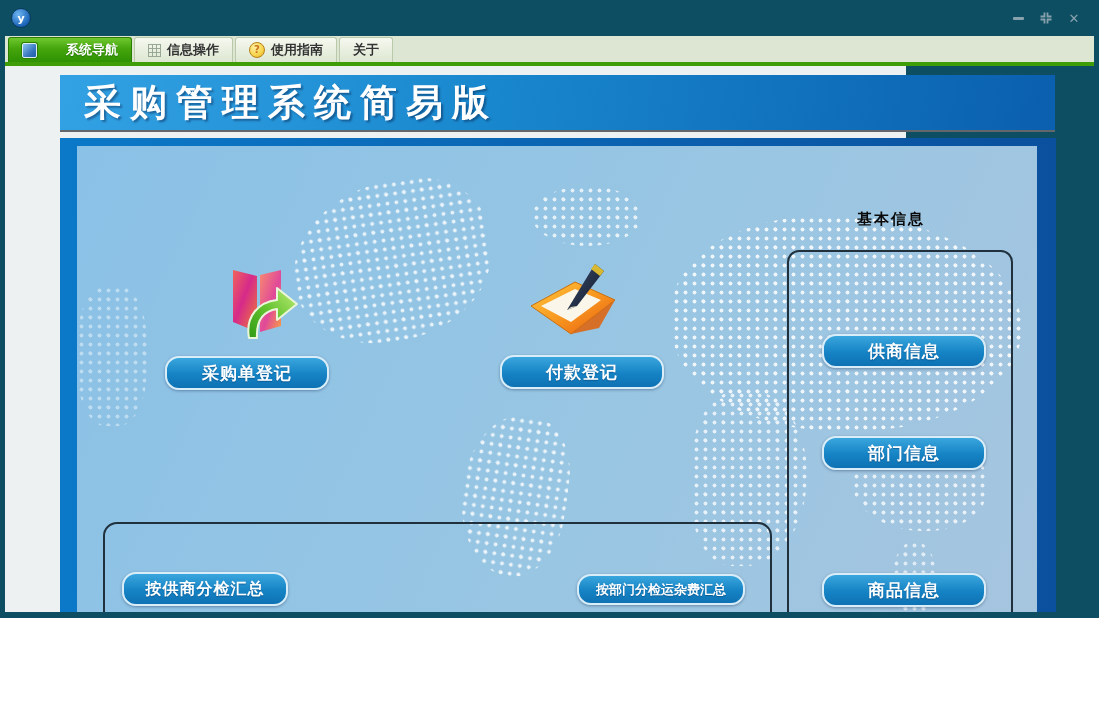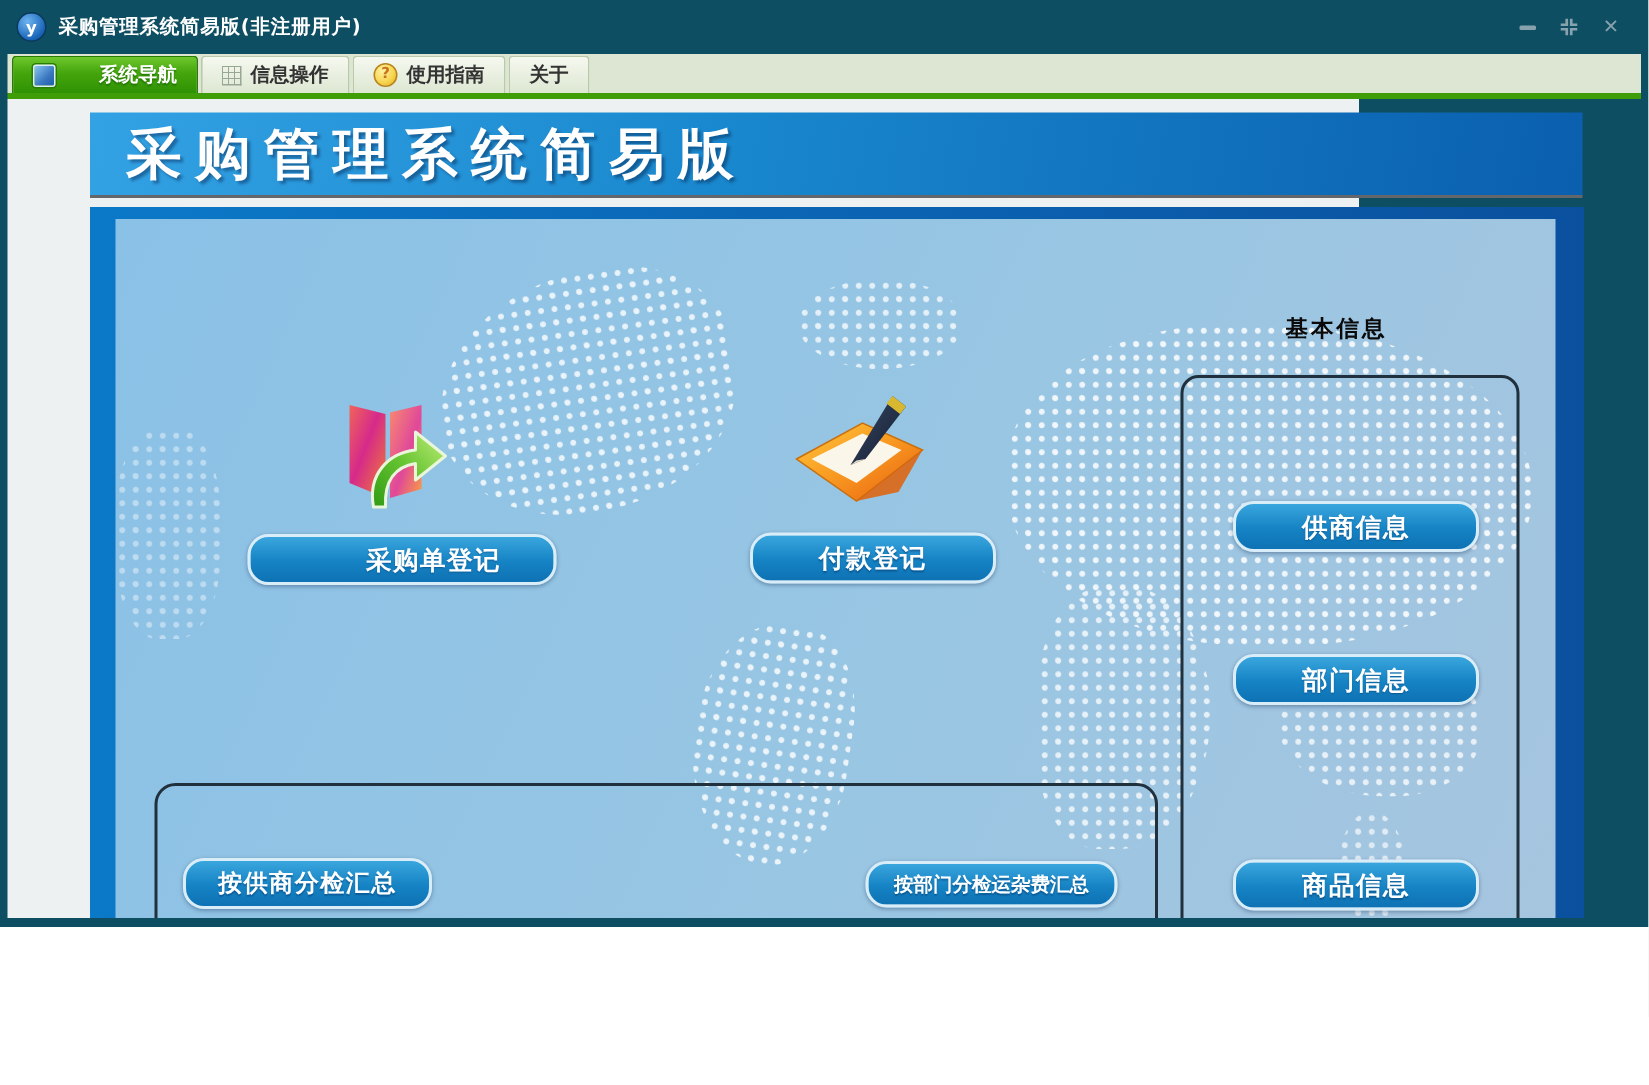--- a/index.html
+++ b/index.html
@@ -108,21 +108,20 @@
 </style>
 </head>
 <body>
 
 <div class="window">
 
   <div class="titlebar">
     <div class="app-icon">
       <span>y</span>
     </div>
-    <span class="title-text">采购管理系统简易版(非注册用户)</span>
     <div class="win-controls">
       <div class="win-btn">
           <span class="min-bar"></span>
         </div>
       <div class="win-btn">
         <svg width="14" height="14" viewBox="0 0 14 14">
           <g stroke="#87a2ad" stroke-width="1.8" fill="none">
             <path d="M1.5 5.5 H5.5 V1.5"></path>
               <path d="M8.5 1.5 V5.5 H12.5"></path>
             <path d="M12.5 8.5 H8.5 V12.5"></path>
@@ -216,21 +215,21 @@
             </defs>
             <path d="M6 48 L50 24 L90 42 L46 76 Z" fill="url(#envO)" stroke="#c87010" stroke-width="1"></path>
             <path d="M16 48 L50 31 L76 42 L46 64 Z" fill="#faf6ea"></path>
             <path d="M46 76 L90 42 L74 70 Z" fill="#e06008" opacity=".85"></path>
             <path d="M70 6 L79 13 L52 48 L42 52 Z" fill="url(#penB)"></path>
             <path d="M70 6 L79 13 L75 18 L66 11 Z" fill="#d8b830"></path>
             <path d="M46 49 L52 48 L42 52 Z" fill="#e8e0c8"></path>
           </svg>
         </div>
 
-        <div class="pill" style="left:88px;top:210px;width:160px;height:30px;padding-left:42px;">
+        <div class="pill" style="left:88px;top:210px;width:160px;height:30px;">
           <span>采购单登记</span>
         </div>
         <div class="pill" style="left:423px;top:209px;width:160px;height:30px;text-align:right;">
           <span>付款登记</span>
         </div>
 
         <div class="section-label" style="left:780px;top:64px;">基本信息</div>
         <div class="pill" style="left:745px;top:188px;width:160px;height:30px;">
           <span>供商信息</span>
         </div>

